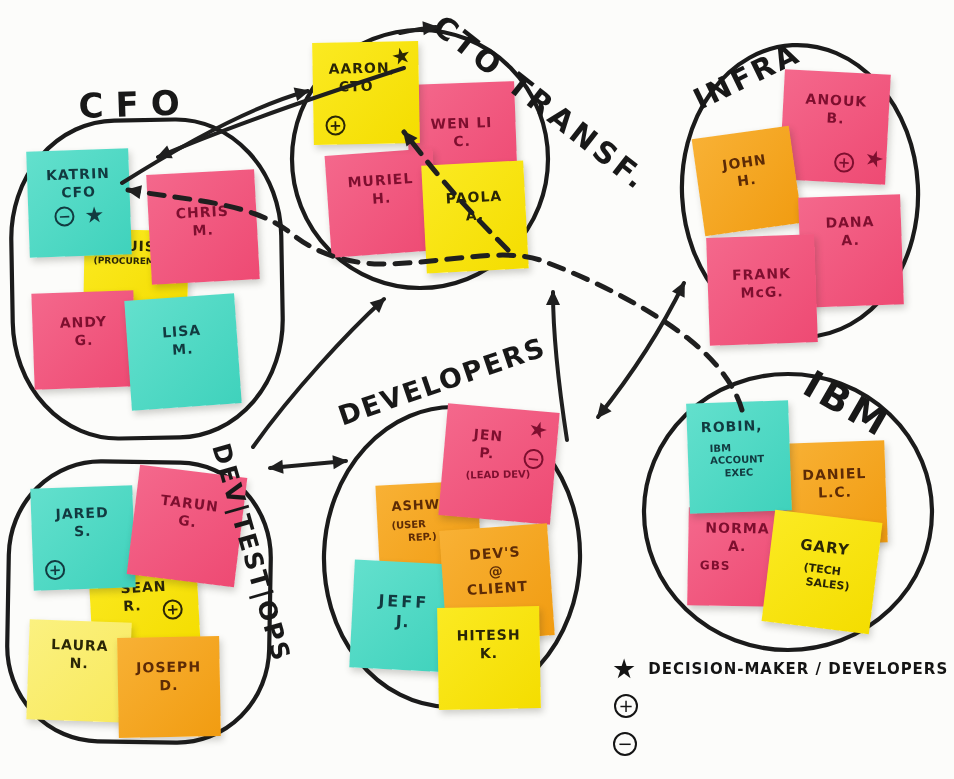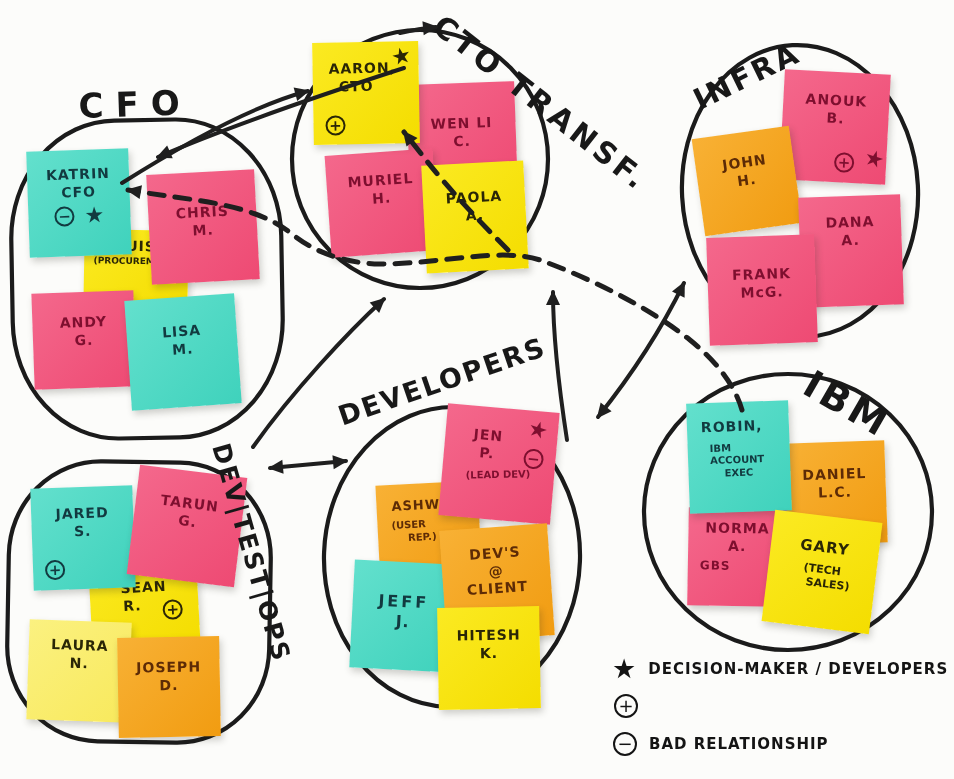--- a/index.html
+++ b/index.html
@@ -223,16 +223,15 @@
 
   <div class="legrow" style="left:612px;top:655px;">
     <span class="star-icon">★</span>
     <span class="lab">DECISION-MAKER / DEVELOPERS</span>
   </div>
   <div class="legrow" style="left:614px;top:694px;">
     <span class="chip">+</span>
   </div>
   <div class="legrow" style="left:613px;top:732px;">
     <span class="chip">−</span>
-    <span class="lab">BAD RELATIONSHIP</span>
   </div>
 
 </div>
 
 </body></html>

